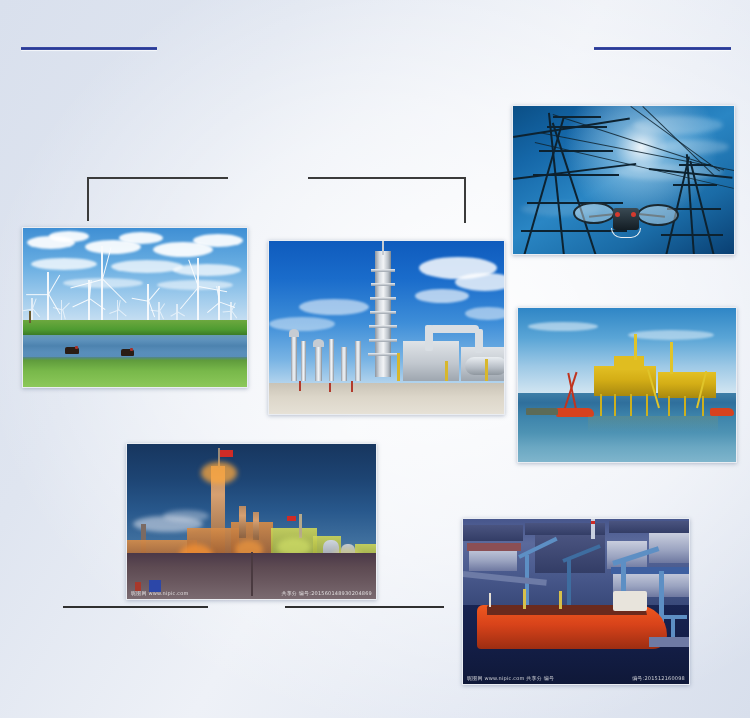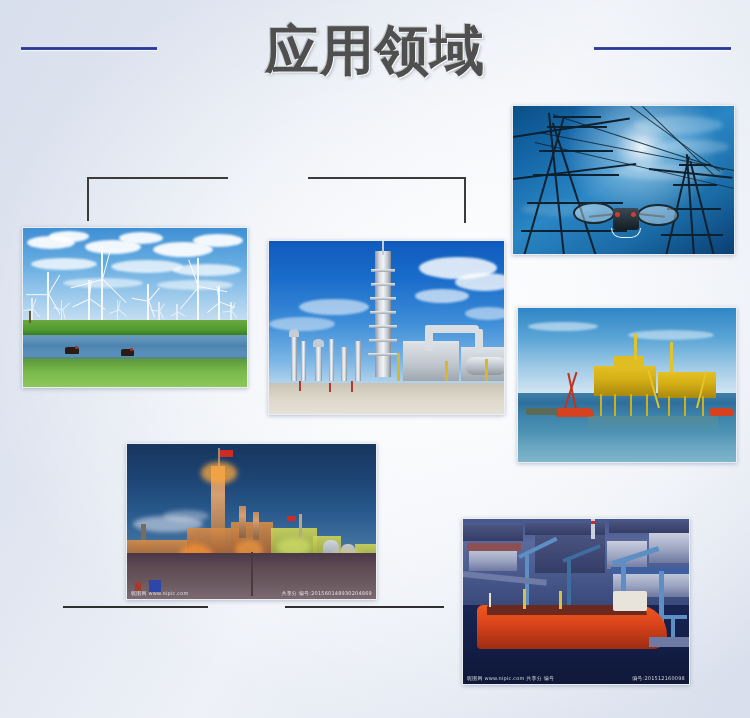--- a/index.html
+++ b/index.html
@@ -276,21 +276,20 @@
     border-radius: 6px 30px 14px 4px;
   }
   .pt-crane { background: #5d8fc4; }
   .pt-crane-dark { background: #3e6da0; }
 </style>
 </head>
 <body>
 
 <div class="page">
 
-  <div class="header-title">应用领域</div>
 
   <div class="rule rule-left"></div>
   <div class="rule rule-right"></div>
 
   <div class="bracket bracket-left"></div>
   <div class="bracket bracket-right"></div>
   <div class="underline underline-a"></div>
   <div class="underline underline-b"></div>
 
   <div class="photo" id="photo-wind">

